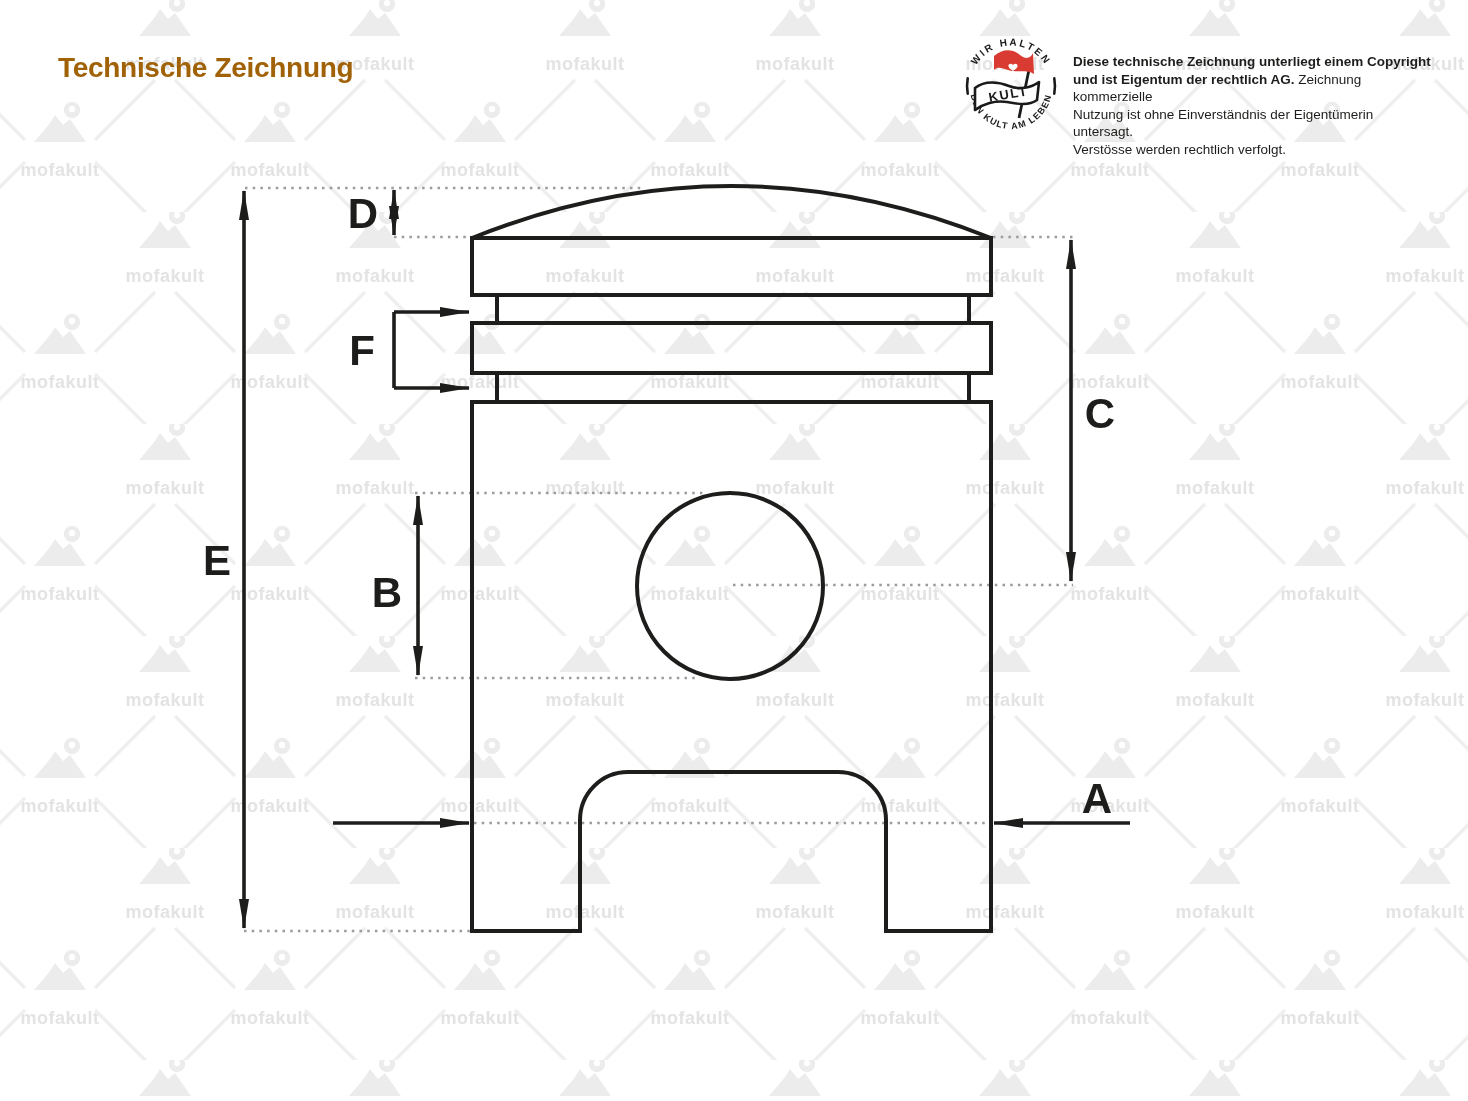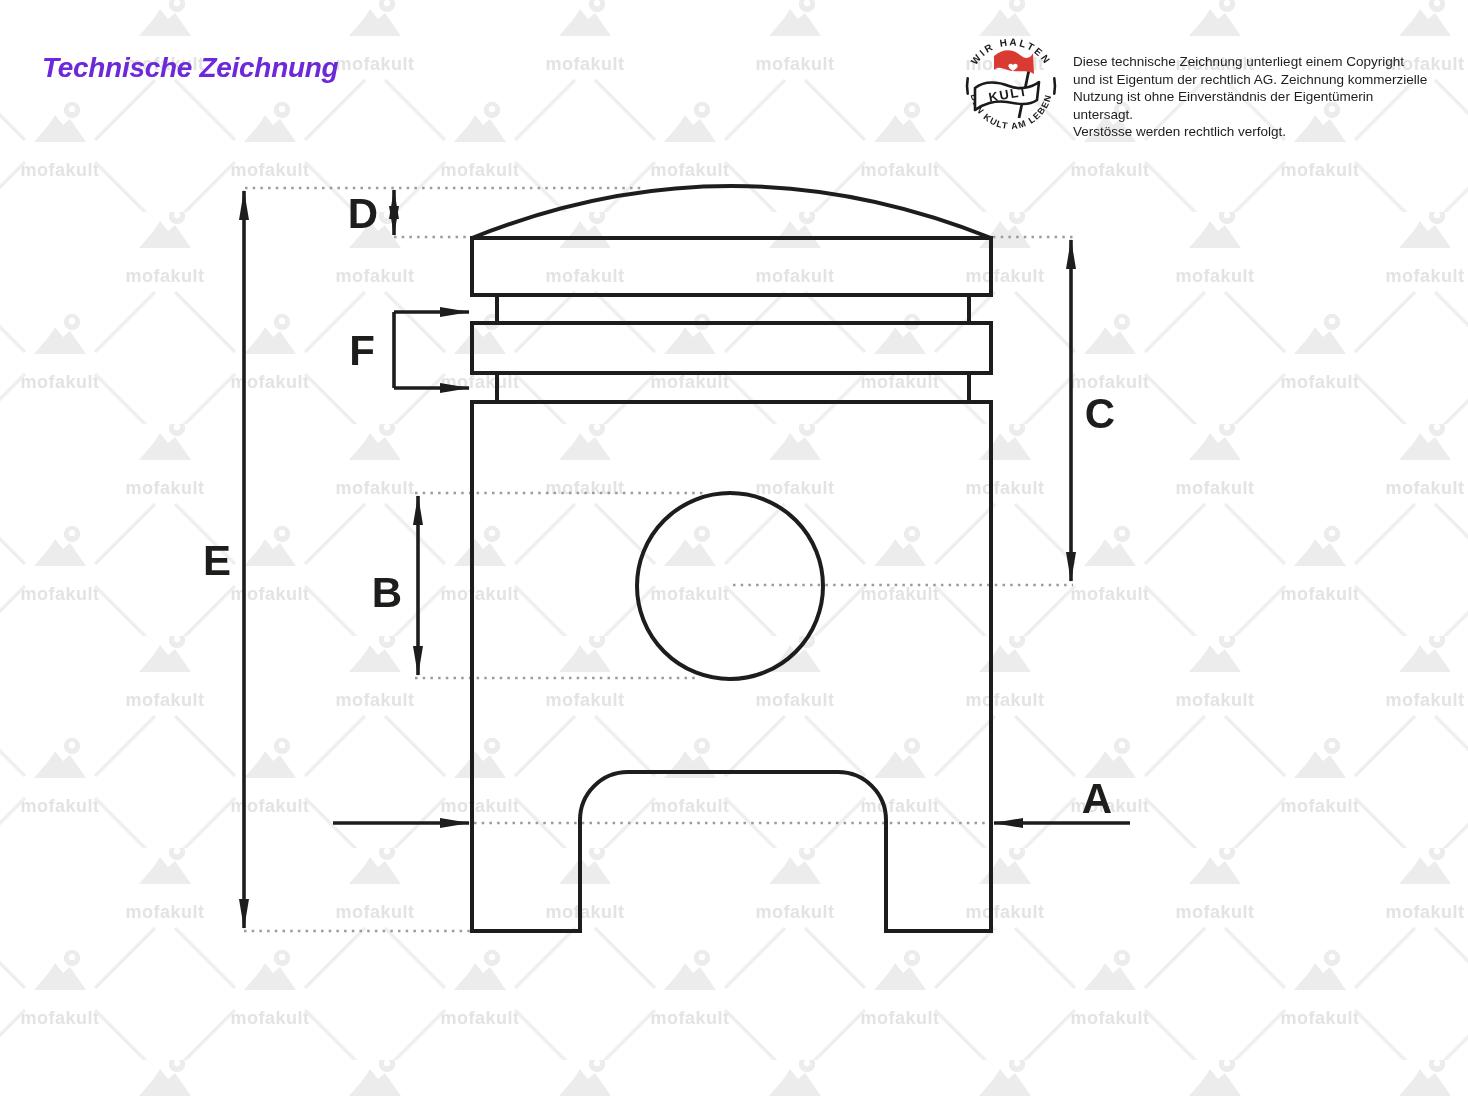--- a/index.html
+++ b/index.html
@@ -4,28 +4,28 @@
 <style>
   html,body{margin:0;padding:0;}
   body{
     width:1468px;height:1101px;position:relative;background:#ffffff;
     font-family:"Liberation Sans", sans-serif;overflow:hidden;
   }
   .stage{position:absolute;inset:0;width:1468px;height:1101px;}
   #wm-layer{position:absolute;left:0;top:0;z-index:0;}
   #draw-layer{position:absolute;left:0;top:0;z-index:2;}
   .page-title{
-    position:absolute;left:42px;top:52px;z-index:3;
-    font-size:28px;font-weight:bold;letter-spacing:-0.3px;color:#6d28d9;font-style:italic;
+    position:absolute;left:58px;top:52px;z-index:3;
+    font-size:28px;font-weight:bold;letter-spacing:-0.3px;color:#a16207;
   }
   .copyright{
     position:absolute;left:1073px;top:53px;width:360px;z-index:3;
     font-size:13.5px;line-height:17.6px;color:#1d1d1b;
   }
-  .copyright b{font-weight:normal;text-align:center;}
+  .copyright b{font-weight:bold;text-align:center;}
   .badge{position:absolute;left:956px;top:32px;width:110px;height:112px;z-index:3;}
   .lbl{
     font-family:"Liberation Sans", sans-serif;
     font-size:42px;font-weight:bold;fill:#1d1d1b;
     text-anchor:middle;
   }
   .ln{fill:none;stroke:#1d1d1b;stroke-width:4;}
   .dim{fill:none;stroke:#1d1d1b;stroke-width:3.6;}
   .dot{fill:none;stroke:#9b9b9b;stroke-width:2.6;stroke-dasharray:2.5 5.2;}
   .badge-txt{font-family:"Liberation Sans", sans-serif;font-weight:bold;fill:#1a1a1a;}

